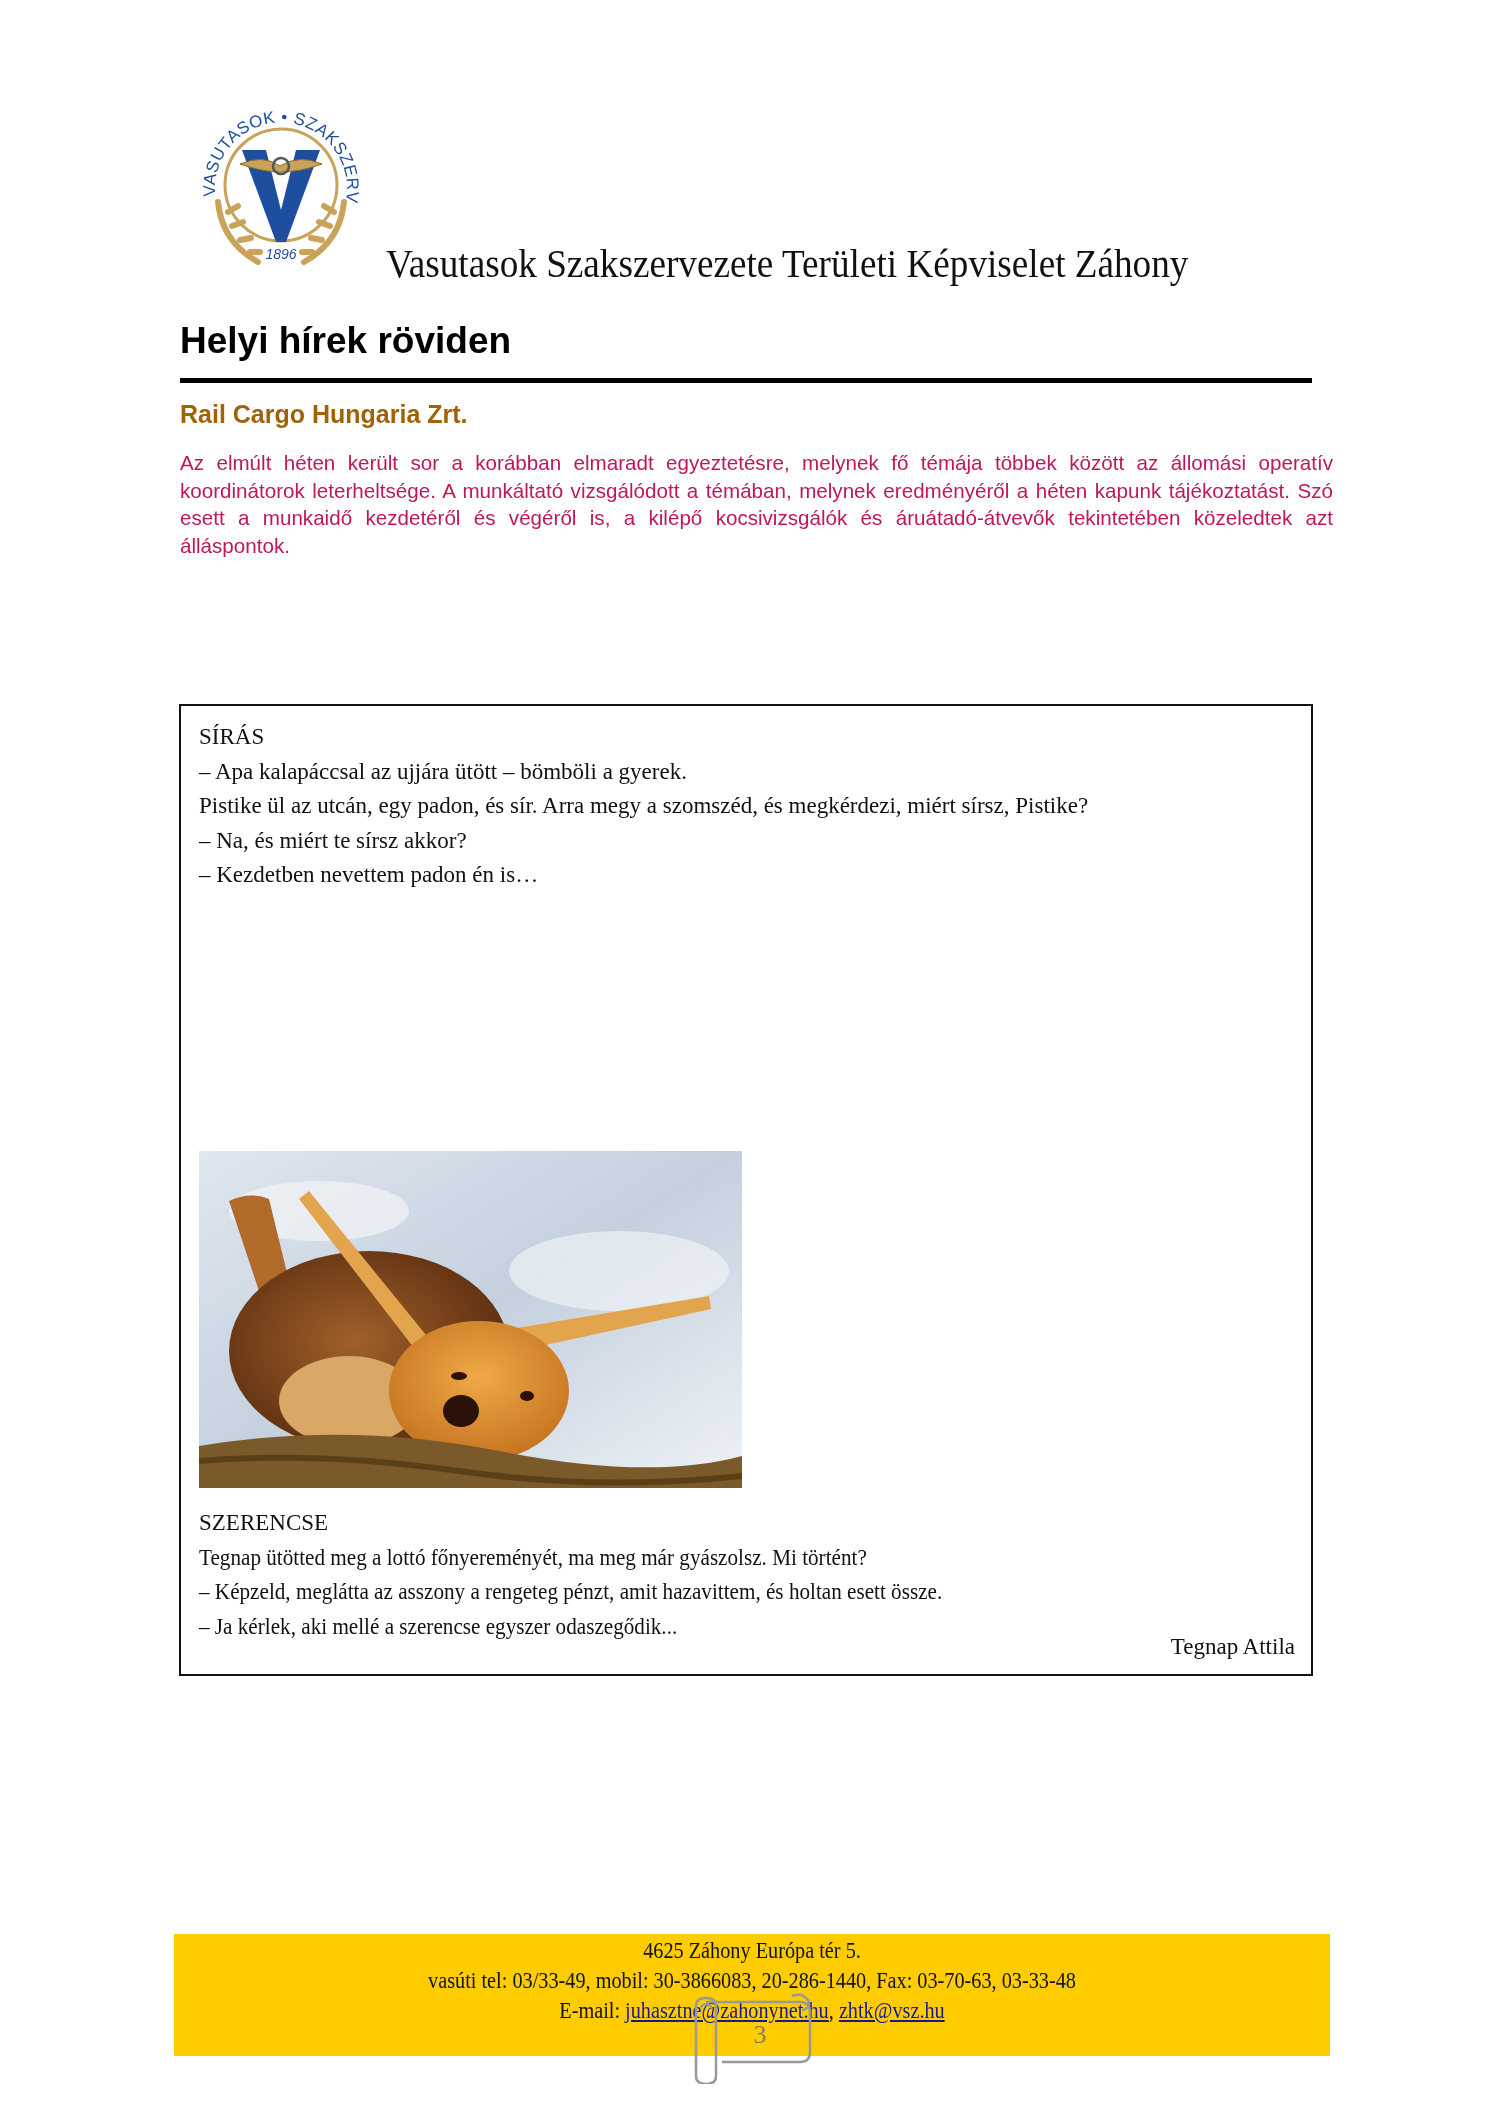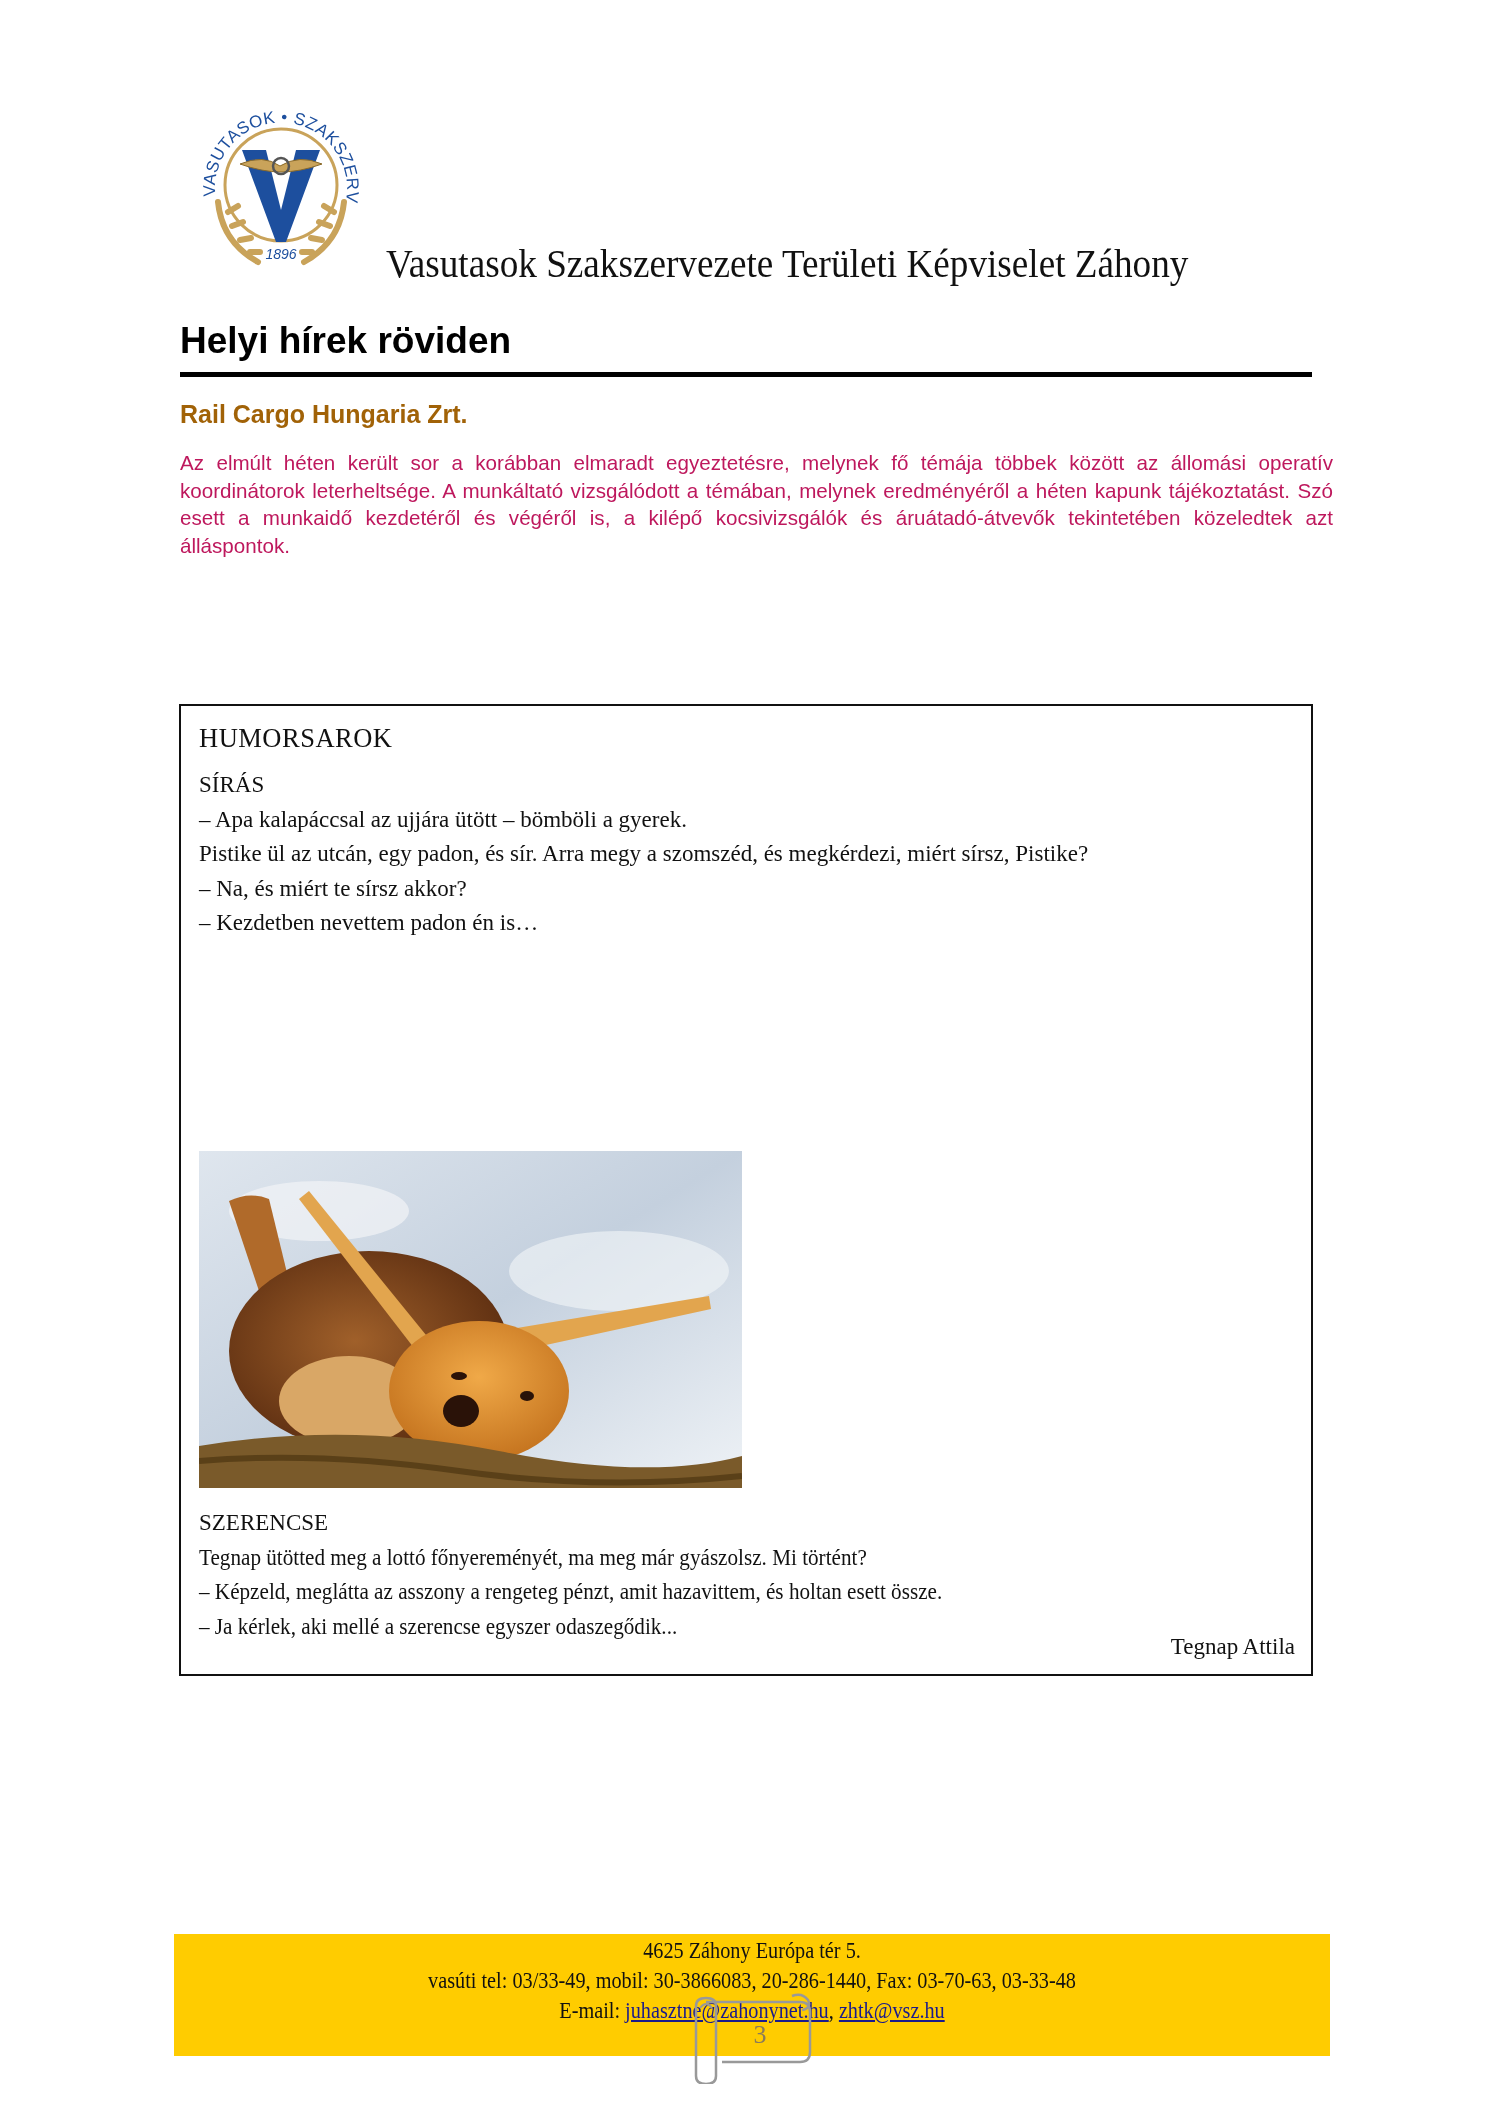--- a/index.html
+++ b/index.html
@@ -7,21 +7,21 @@
 
     .logo { position: absolute; left: 188px; top: 92px; width: 186px; height: 186px; }
     .header-org {
       position: absolute; left: 386px; top: 240px;
       font-family: "Liberation Serif", serif; font-size: 40px; color: #111;
       transform: scaleX(0.93); transform-origin: left top; white-space: nowrap;
     }
     .page-heading {
       position: absolute; left: 180px; top: 320px; width: 1132px;
       font-family: "Liberation Sans", sans-serif; font-weight: bold; font-size: 37px;
-      color: #000; border-bottom: 5px solid #000; padding-bottom: 10px; line-height: 42px;
+      color: #000; border-bottom: 5px solid #000; padding-bottom: 16px; line-height: 42px;
     }
     .section-title {
       position: absolute; left: 180px; top: 400px;
       font-family: "Liberation Sans", sans-serif; font-weight: bold; font-size: 25px; color: #a16207;
     }
     .news-body {
       position: absolute; left: 180px; top: 449px; width: 1153px;
       font-family: "Liberation Sans", sans-serif; font-size: 20.6px; line-height: 27.5px;
       color: #be185d; text-align: justify;
     }
@@ -86,21 +86,20 @@
 
 <div class="header-org">Vasutasok Szakszervezete Területi Képviselet Záhony</div>
 
 <div class="page-heading">Helyi hírek röviden</div>
 
 <div class="section-title">Rail Cargo Hungaria Zrt.</div>
 <div class="news-body">Az elmúlt héten került sor a korábban elmaradt egyeztetésre, melynek fő témája többek között az állomási operatív koordinátorok leterheltsége. A munkáltató vizsgálódott a témában, melynek eredményéről a héten kapunk tájékoztatást. Szó esett a munkaidő kezdetéről és végéről is, a kilépő kocsivizsgálók és áruátadó-átvevők tekintetében közeledtek azt álláspontok.</div>
 
 <div class="humor-box">
   <div class="humor-inner">
-    <div class="humor-title">HUMORSAROK</div>
 
     <div class="joke">
       <div class="joke-title">SÍRÁS</div>
       <div class="joke-line">– Apa kalapáccsal az ujjára ütött – bömböli a gyerek.</div>
       <div class="joke-line">Pistike ül az utcán, egy padon, és sír. Arra megy a szomszéd, és megkérdezi, miért sírsz, Pistike?</div>
       <div class="joke-line">– Na, és miért te sírsz akkor?</div>
       <div class="joke-line">– Kezdetben nevettem padon én is…</div>
     </div>
 
   </div>

